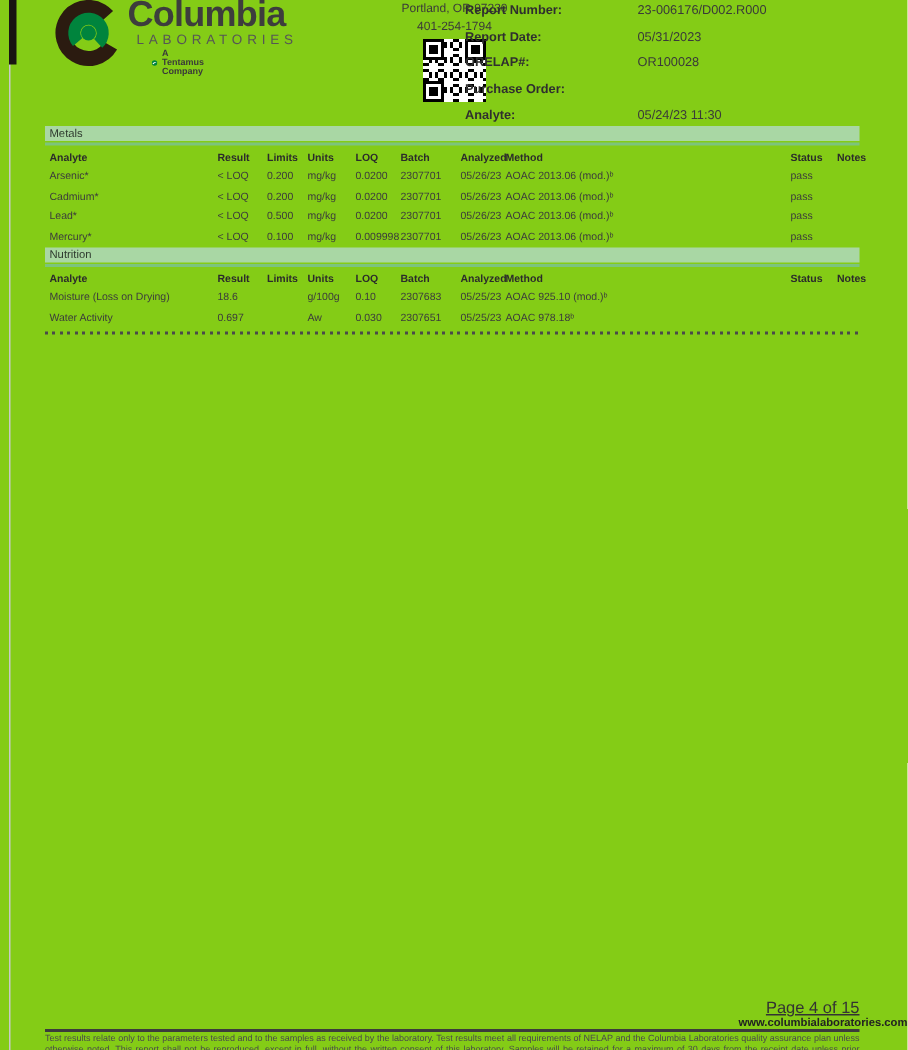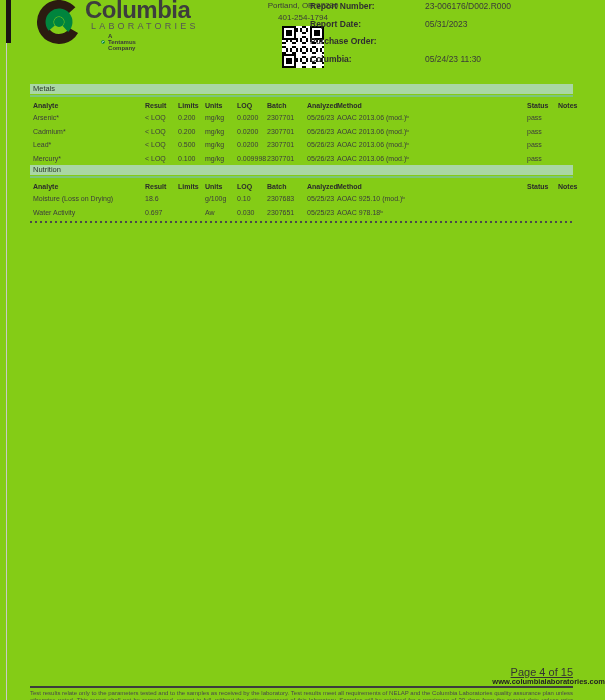--- a/index.html
+++ b/index.html
@@ -184,25 +184,29 @@
   <div class="report-info">
     <div class="ri-row">
       <span class="ri-label">Report Number:</span>
       <span class="ri-value">23-006176/D002.R000</span>
     </div>
     <div class="ri-row">
       <span class="ri-label">Report Date:</span>
       <span class="ri-value">05/31/2023</span>
     </div>
     <div class="ri-row">
+      <span class="ri-label">ORELAP#:</span>
+      <span class="ri-value">OR100028</span>
+    </div>
+    <div class="ri-row">
       <span class="ri-label">Purchase Order:</span>
       <span class="ri-value"></span>
     </div>
     <div class="ri-row">
-      <span class="ri-label">Columbia:</span>
+      <span class="ri-label">Analyte:</span>
       <span class="ri-value">05/24/23  11:30</span>
     </div>
   </div>
 
   <div class="section sec-metals">
     <div class="sec-bar">
       <span>Metals</span>
     </div>
     <div class="sec-line"></div>
     <div class="thead">

